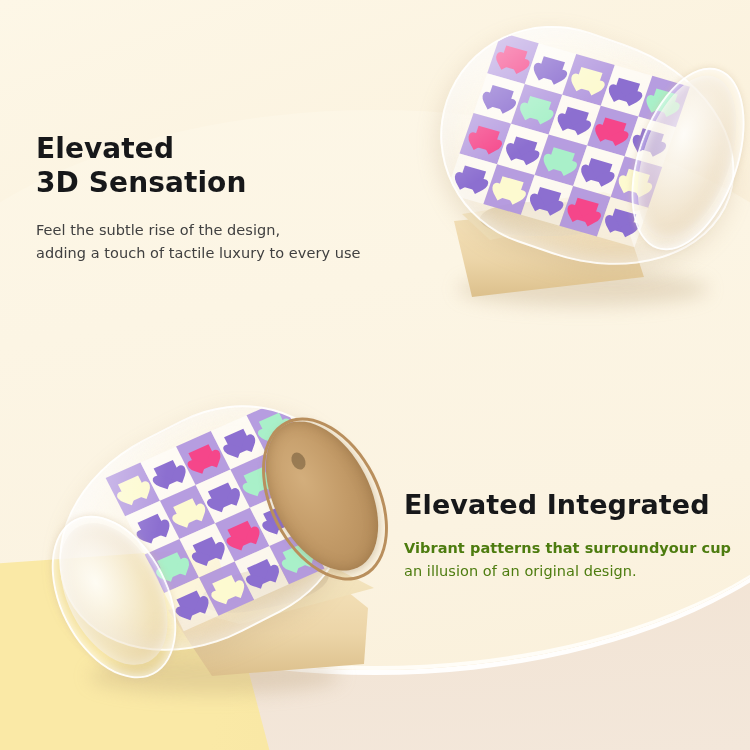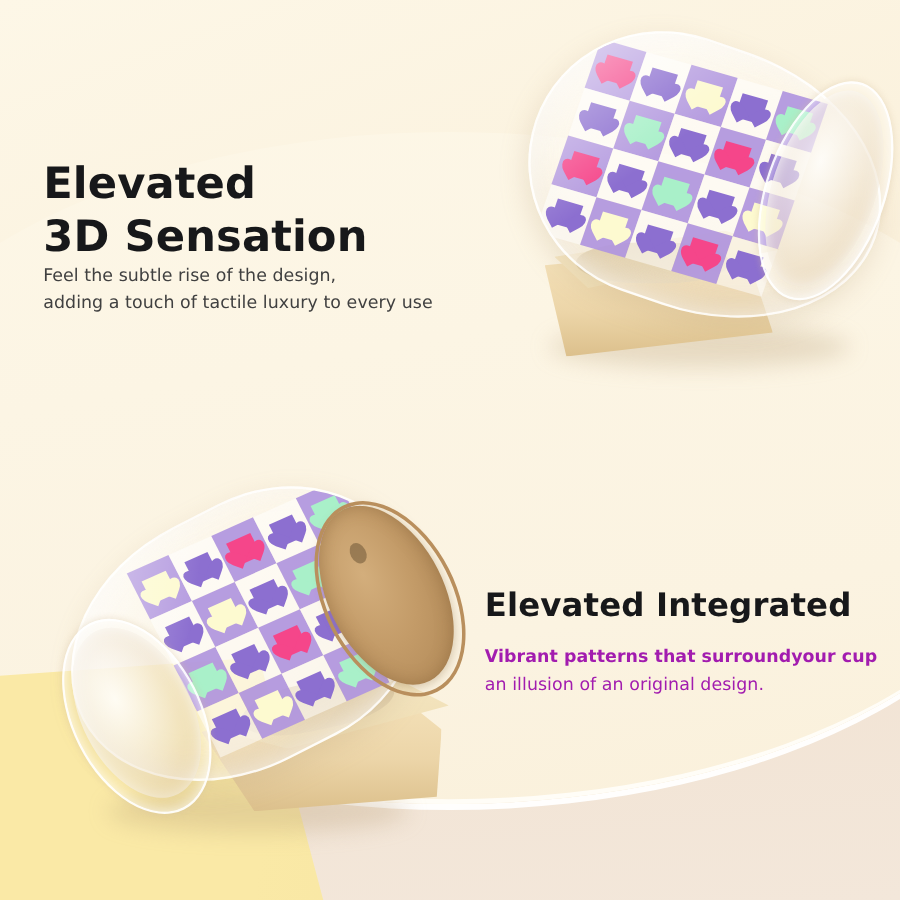--- a/index.html
+++ b/index.html
@@ -23,26 +23,26 @@
   
   .yellow-panel{position:absolute;left:-40px;top:548px;width:430px;height:250px;
        background:#fae9a6;
        clip-path:polygon(0 18px,256px 0,322px 250px,0 250px);}
   .yellow-soft{position:absolute;left:-40px;top:548px;width:430px;height:250px;
        background:linear-gradient(100deg,rgba(250,233,166,0) 60%,rgba(244,226,160,.55) 100%);
        clip-path:polygon(0 18px,256px 0,322px 250px,0 250px);}
 
   
   .txt{position:absolute;color:#17181a;}
-  .h-top{left:36px;top:132px;font-size:36px;font-weight:700;line-height:1.22;
+  .h-top{left:36px;top:132px;font-size:28px;font-weight:700;line-height:1.22;
          letter-spacing:.1px;}
   .p-top{left:36px;top:219px;font-size:14.5px;line-height:1.62;color:#404040;
          letter-spacing:.05px;}
   .h-bot{left:404px;top:489px;font-size:27px;font-weight:700;letter-spacing:.1px;}
-  .p-bot{left:404px;top:537px;font-size:14.5px;line-height:1.62;color:#a21caf;
+  .p-bot{left:404px;top:537px;font-size:14.5px;line-height:1.62;color:#4d7c0f;
          letter-spacing:.05px;}
   .p-bot .strong{font-weight:700;}
   .ln{display:block;white-space:nowrap;}
 
   
   .scene{position:absolute;}
   .stand{position:absolute;background:linear-gradient(180deg,#f6e4bd 0%,#ecd5a8 60%,#dcc08c 100%);
          border-radius:4px;}
   .stand-top{position:absolute;background:linear-gradient(170deg,#f9eccd,#eedcb0);
          border-radius:4px;}

